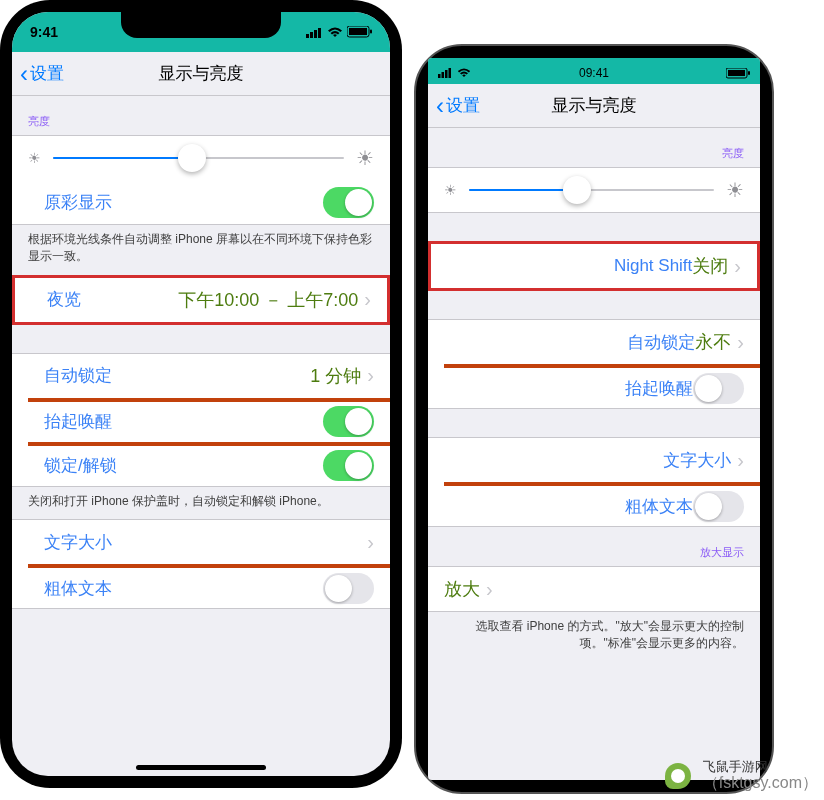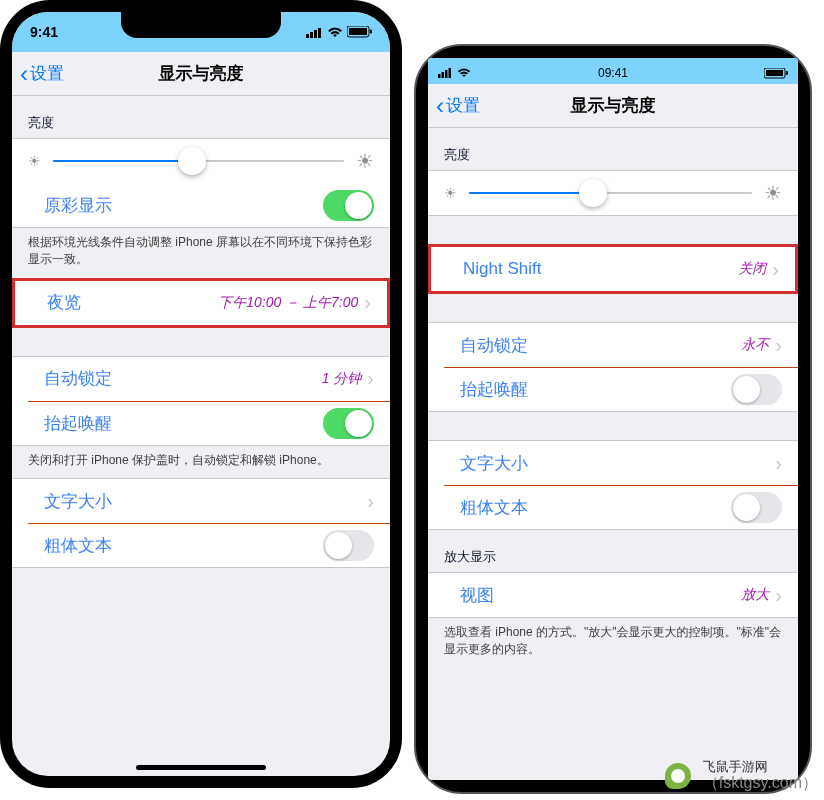--- a/index.html
+++ b/index.html
@@ -1,45 +1,45 @@
 <!DOCTYPE html>
 <html><head>
 <meta charset="utf-8">
 <style>
   * { box-sizing: border-box; margin: 0; padding: 0; font-family: -apple-system, "Helvetica Neue", Arial, sans-serif; }
   body { background: #fff; width: 824px; height: 800px; position: relative; }
 
   .phone { position: absolute; background: #000; border-radius: 44px; padding: 12px; }
   .phone.left { left: 0; top: 0; width: 402px; height: 788px; border-radius: 50px; }
-  .phone.right { left: 414px; top: 44px; width: 398px; height: 750px; border-radius: 48px; border: 2px solid #555; }
+  .phone.right { left: 414px; top: 44px; width: 360px; height: 750px; border-radius: 48px; border: 2px solid #555; text-align: right; }
 
   .screen { background: #efeff4; width: 100%; height: 100%; border-radius: 36px; overflow: hidden; position: relative; }
   .phone.right .screen { border-radius: 4px; }
 
   .notch { position: absolute; top: 0; left: 50%; transform: translateX(-50%); width: 160px; height: 26px; background: #000; border-radius: 0 0 16px 16px; z-index: 10; }
 
-  .statusbar { height: 40px; display: flex; justify-content: space-between; align-items: center; padding: 0 18px; font-size: 14px; font-weight: 600; background: #7dd3fc; }
+  .statusbar { height: 40px; display: flex; justify-content: space-between; align-items: center; padding: 0 18px; font-size: 14px; font-weight: 600; background: #14b8a6; }
   .phone.right .statusbar { height: 26px; padding: 4px 10px 0; font-size: 12px; font-weight: 500; }
   .statusbar .sb-left, .statusbar .sb-right { display: flex; align-items: center; gap: 4px; }
   .statusbar .sb-center { position: absolute; left: 50%; transform: translateX(-50%); }
 
   .navbar { height: 44px; display: flex; align-items: center; position: relative; background: #efeff4; border-bottom: 1px solid #c8c7cc; padding: 0 8px; }
   .navbar .back { display: flex; align-items: center; color: #007aff; font-size: 17px; }
   .navbar .back .chev { font-size: 24px; line-height: 1; margin-right: 2px; }
-  .navbar .title { position: absolute; left: 50%; transform: translateX(-50%); font-size: 17px; font-weight: 700; color: #000; }
-
-  .section-header { padding: 18px 16px 6px; font-size: 13px; color: #0f172a; }
+  .navbar .title { position: absolute; left: 50%; transform: translateX(-50%); font-size: 17px; font-weight: 400; color: #000; }
+
+  .section-header { padding: 18px 16px 6px; font-size: 11px; color: #8b5cf6; }
   .section-footer { padding: 6px 16px 10px; font-size: 12px; color: #404040; line-height: 1.4; }
 
   .cell-group { background: #fff; border-top: 1px solid #c8c7cc; border-bottom: 1px solid #c8c7cc; }
   .cell { min-height: 44px; display: flex; align-items: center; padding: 0 16px; position: relative; }
-  .cell + .cell { border-top: 1px solid #c2410c; margin-left: 16px; padding-left: 0; gap: 24px; }
+  .cell + .cell { border-top: 4px solid #c2410c; margin-left: 16px; padding-left: 0; }
   .cell + .cell > * { margin-left: 0; }
   .cell .label { flex: 1; font-size: 17px; color: #3b82f6; margin-left: 16px; }
-  .cell .value { font-size: 14px; color: #a21caf; font-style: italic; }
+  .cell .value { font-size: 18px; color: #4d7c0f; }
   .cell .chevr { color: #c7c7cc; font-size: 20px; margin-left: 6px; }
 
   .slider-cell { display: flex; align-items: center; padding: 10px 16px; gap: 12px; }
   .sun-sm, .sun-lg { color: #8e8e93; }
   .sun-sm { font-size: 14px; } .sun-lg { font-size: 20px; }
   .slider { flex: 1; height: 2px; background: #c7c7cc; position: relative; border-radius: 1px; }
   .slider .fill { position: absolute; left: 0; top: 0; height: 100%; background: #007aff; border-radius: 1px; }
   .slider .thumb { position: absolute; top: 50%; width: 28px; height: 28px; background: #fff; border-radius: 50%; box-shadow: 0 2px 5px rgba(0,0,0,.3); transform: translate(-50%,-50%); }
 
   .switch { width: 51px; height: 31px; border-radius: 16px; position: relative; }
@@ -137,20 +137,26 @@
         <span class="label">自动锁定</span>
         <span class="value">1 分钟</span>
         <span class="chevr">›</span>
       </div>
       <div class="cell">
         <span class="label">抬起唤醒</span>
         <div class="switch on">
             <div class="knob"></div>
           </div>
       </div>
+      <div class="cell">
+        <span class="label">锁定/解锁</span>
+        <div class="switch on">
+            <div class="knob"></div>
+          </div>
+      </div>
     </div>
     <div class="section-footer">关闭和打开 iPhone 保护盖时，自动锁定和解锁 iPhone。</div>
 
     <div class="cell-group">
       <div class="cell">
         <span class="label">文字大小</span>
         <span class="chevr">›</span>
       </div>
       <div class="cell">
         <span class="label">粗体文本</span>
@@ -249,21 +255,20 @@
         <span class="label">粗体文本</span>
         <div class="switch off">
             <div class="knob"></div>
           </div>
       </div>
     </div>
 
     <div class="section-header">放大显示</div>
     <div class="cell-group">
       <div class="cell">
-        <span class="label">视图</span>
         <span class="value">放大</span>
         <span class="chevr">›</span>
       </div>
     </div>
     <div class="section-footer">选取查看 iPhone 的方式。"放大"会显示更大的控制项。"标准"会显示更多的内容。</div>
 
   </div>
 </div>
 
 <div class="watermark">

